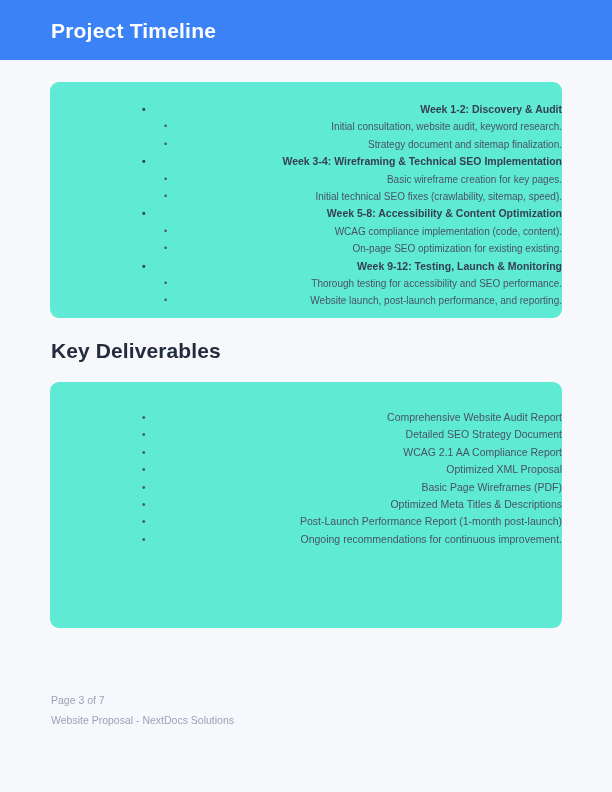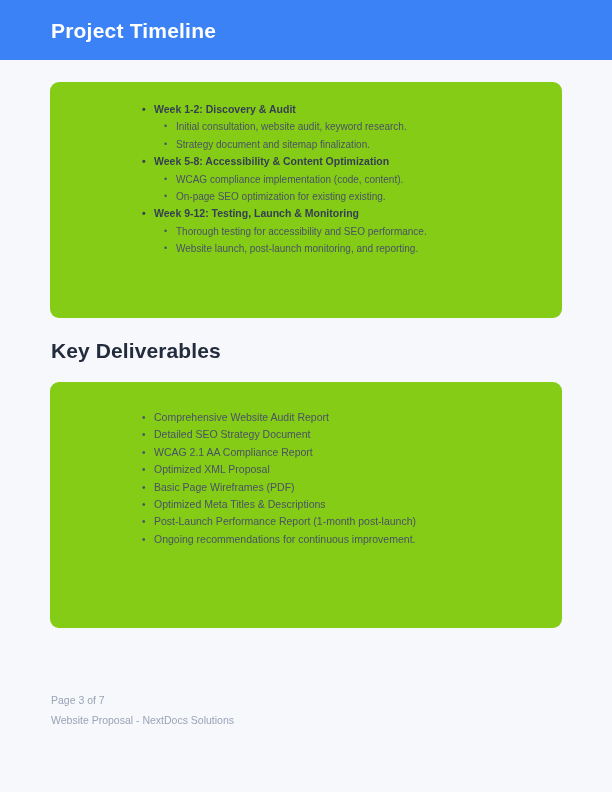--- a/index.html
+++ b/index.html
@@ -40,23 +40,24 @@
     color: #ffffff;
     letter-spacing: 0.2px;
     line-height: 24px;
   }
 
   
   .card {
     position: absolute;
     left: 50px;
     width: 512px;
-    background: #84cc16;
+    background: #5eead4;
     border-radius: 9px;
     box-sizing: border-box;
+    text-align: right;
   }
   #timeline-card {
     top: 82px;
     height: 236px;
   }
   #deliverables-card {
     top: 382px;
     height: 246px;
   }
 
@@ -175,31 +176,38 @@
   <div class="card" id="timeline-card">
     <ul class="timeline-list" id="timeline-list">
         <li class="phase">
           <div class="phase-title">Week 1-2: Discovery &amp; Audit</div>
           <ul class="sub-list">
             <li class="sub-item">Initial consultation, website audit, keyword research.</li>
             <li class="sub-item">Strategy document and sitemap finalization.</li>
           </ul>
         </li>
         <li class="phase">
+          <div class="phase-title">Week 3-4: Wireframing &amp; Technical SEO Implementation</div>
+          <ul class="sub-list">
+            <li class="sub-item">Basic wireframe creation for key pages.</li>
+            <li class="sub-item">Initial technical SEO fixes (crawlability, sitemap, speed).</li>
+          </ul>
+        </li>
+        <li class="phase">
           <div class="phase-title">Week 5-8: Accessibility &amp; Content Optimization</div>
           <ul class="sub-list">
             <li class="sub-item">WCAG compliance implementation (code, content).</li>
             <li class="sub-item">On-page SEO optimization for existing existing.</li>
           </ul>
         </li>
         <li class="phase">
           <div class="phase-title">Week 9-12: Testing, Launch &amp; Monitoring</div>
           <ul class="sub-list">
             <li class="sub-item">Thorough testing for accessibility and SEO performance.</li>
-            <li class="sub-item">Website launch, post-launch monitoring, and reporting.</li>
+            <li class="sub-item">Website launch, post-launch performance, and reporting.</li>
           </ul>
         </li>
       </ul>
   </div>
 
   <div class="section-heading">Key Deliverables</div>
 
   <div class="card" id="deliverables-card">
     <ul class="deliverables-list" id="deliverables-list">
         <li class="deliverable-item">Comprehensive Website Audit Report</li>

